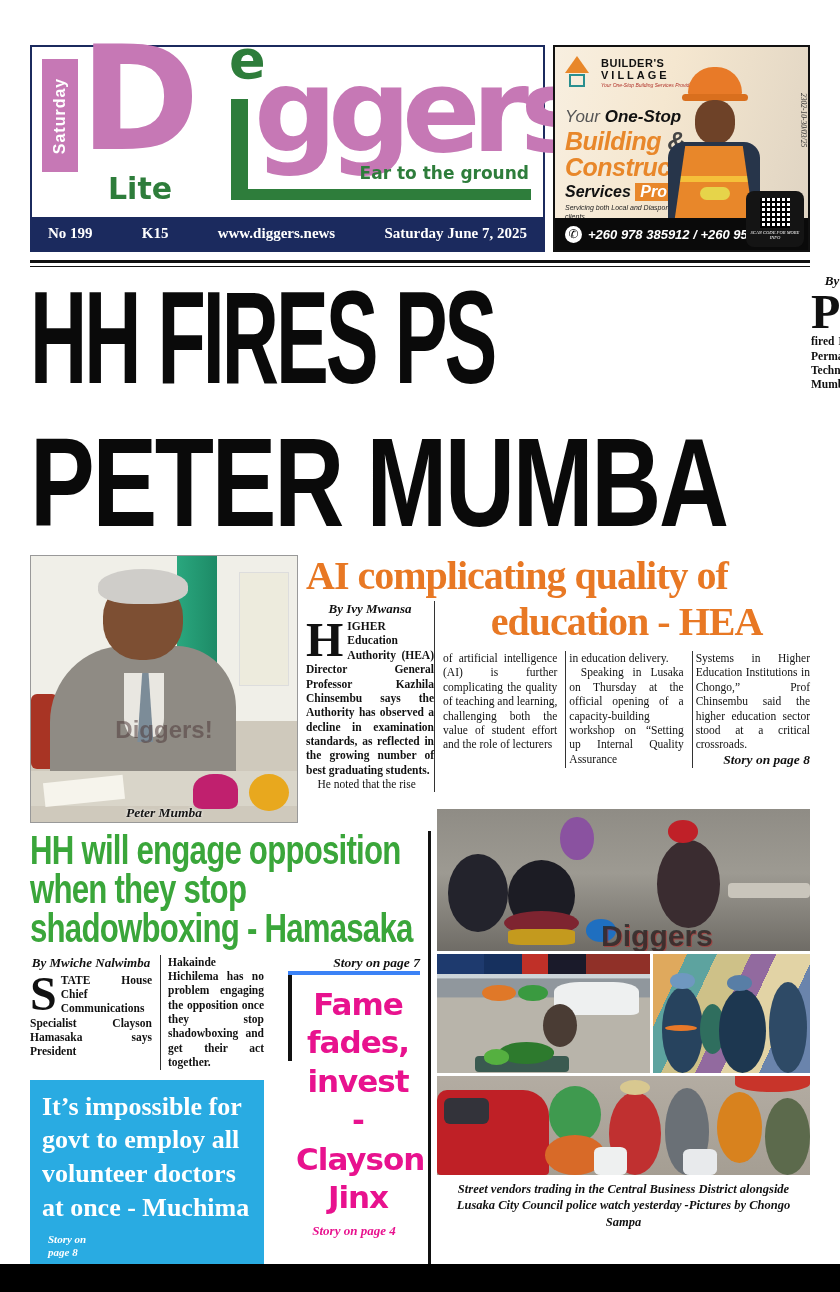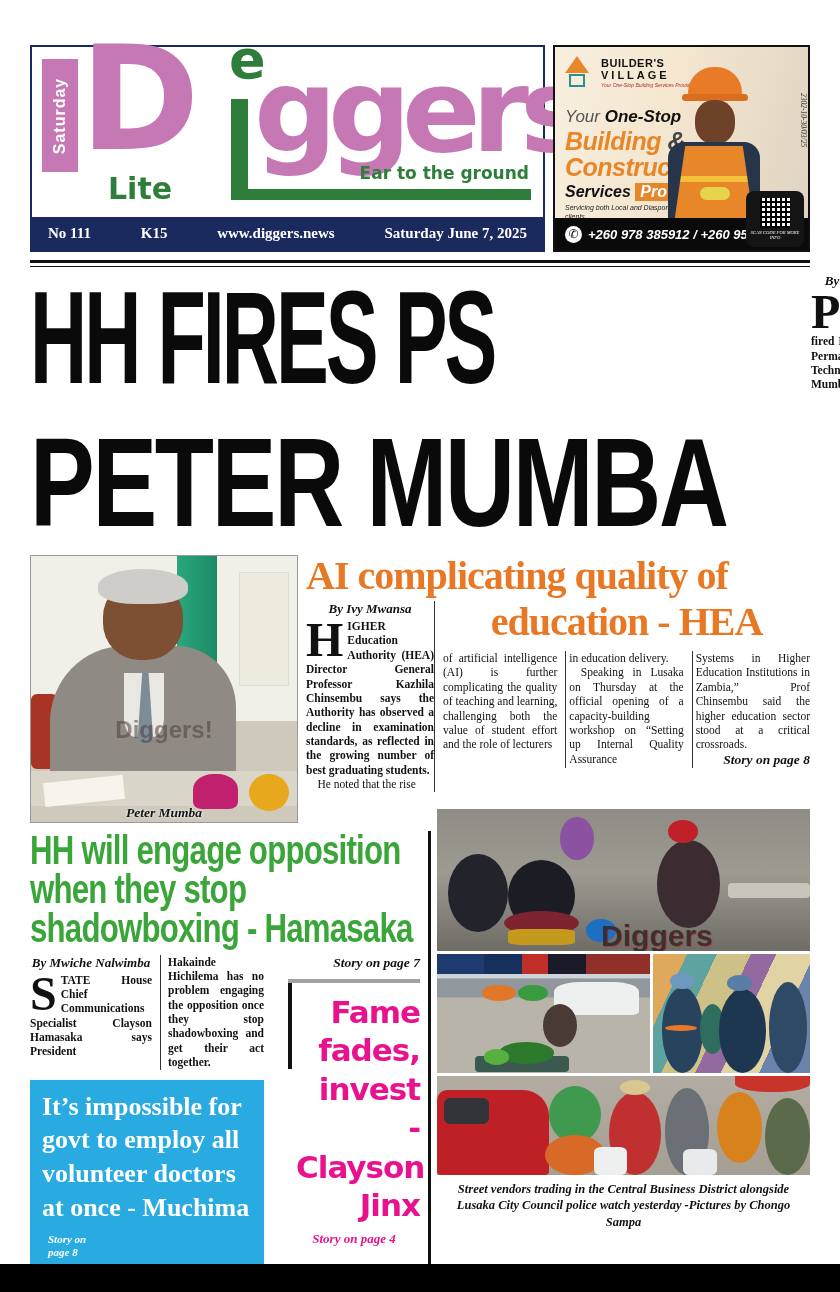--- a/index.html
+++ b/index.html
@@ -125,21 +125,21 @@
   .bl-row{display:flex;gap:24px;margin-top:6px;}
   .bl-main{flex:1;min-width:0;}
   .bl-cols{display:flex;gap:8px;}
   .bl-c1{width:122px;font-size:11.5px;font-weight:bold;}
   .bl-c2{flex:1;font-size:11.5px;font-weight:bold;border-left:1.2px solid #333;padding-left:7px;}
   .muchima{margin-top:10px;background:#29abe2;color:#fff;padding:10px 12px;font-weight:bold;
       font-size:26px;line-height:1.3;min-height:140px;}
   .muchima .mref{display:inline-block;font-size:11px;font-style:italic;font-weight:bold;width:56px;
       line-height:1.15;vertical-align:-6px;margin-left:6px;}
   .bl-side{width:132px;flex:0 0 auto;}
-  .fame{position:relative;margin-top:8px;border-top:4px solid #a3a3a3;padding:10px 0 0 8px;text-align:right;}
+  .fame{position:relative;border-top:4px solid #3b82f6;padding:10px 0 0 8px;text-align:center;}
   .fame::before{content:"";position:absolute;left:0;top:0;width:4px;height:86px;background:#111;}
   .fame-line{display:block;font-family:"DejaVu Sans",sans-serif;font-weight:bold;color:#e8128e;
       font-size:31px;line-height:1.25;letter-spacing:-1px;}
   .fame-ref{margin-top:6px;text-align:center;color:#e8128e;font-weight:bold;font-style:italic;font-size:13px;}
   .b-right{flex:1;min-width:0;border-left:3px solid #111;padding-left:6px;}
   .collage{height:366px;margin-top:-22px;display:flex;flex-direction:column;gap:3px;position:relative;}
   .cr{position:relative;overflow:hidden;}
   .cr1{height:149px;background:linear-gradient(180deg,#8f8c85 0%,#9d9a92 45%,#6f6c66 100%);}
   .cr2{height:126px;display:flex;gap:3px;}
   .cr2a{flex:1.35;position:relative;overflow:hidden;
@@ -179,21 +179,21 @@
         </div>
         <div class="logo-d">D</div>
         <div class="logo-e">e</div>
         <div class="logo-stem"></div>
         <div class="logo-ggers">ggers</div>
         <div class="logo-underline"></div>
         <div class="mast-tagline">Ear to the ground</div>
         <div class="mast-lite">Lite</div>
       </div>
       <div class="infobar">
-        <span>No 111</span>
+        <span>No 199</span>
         <span>K15</span>
         <span>www.diggers.news</span>
         <span>Saturday June 7, 2025</span>
       </div>
     </div>
 
     <div class="ad-box">
       <div class="bv-logo">
         <div class="bv-tri"></div>
         <div class="bv-sq"></div>
@@ -285,21 +285,21 @@
           <div class="ai-h2">education - HEA</div>
           <div class="ai-cols">
             <div class="ai-col">
               <p class="jt">of artificial intelligence (AI) is further complicating the quality of teaching and learning, challenging both the value of student effort and the role of lecturers</p>
             </div>
             <div class="ai-col">
               <p class="jt">in education delivery.</p>
               <p class="jt" style="text-indent:1em">Speaking in Lusaka on Thursday at the official opening of a capacity-building workshop on “Setting up Internal Quality Assurance</p>
             </div>
             <div class="ai-col">
-              <p class="jt">Systems in Higher Education Institutions in Zambia,” Prof Chinsembu said the higher education sector stood at a critical crossroads.</p>
+              <p class="jt">Systems in Higher Education Institutions in Chongo,” Prof Chinsembu said the higher education sector stood at a critical crossroads.</p>
               <div class="sref">Story on page 8</div>
             </div>
           </div>
         </div>
       </div>
     </div>
   </div>
 
   <div class="bottom">
     <div class="b-left">

